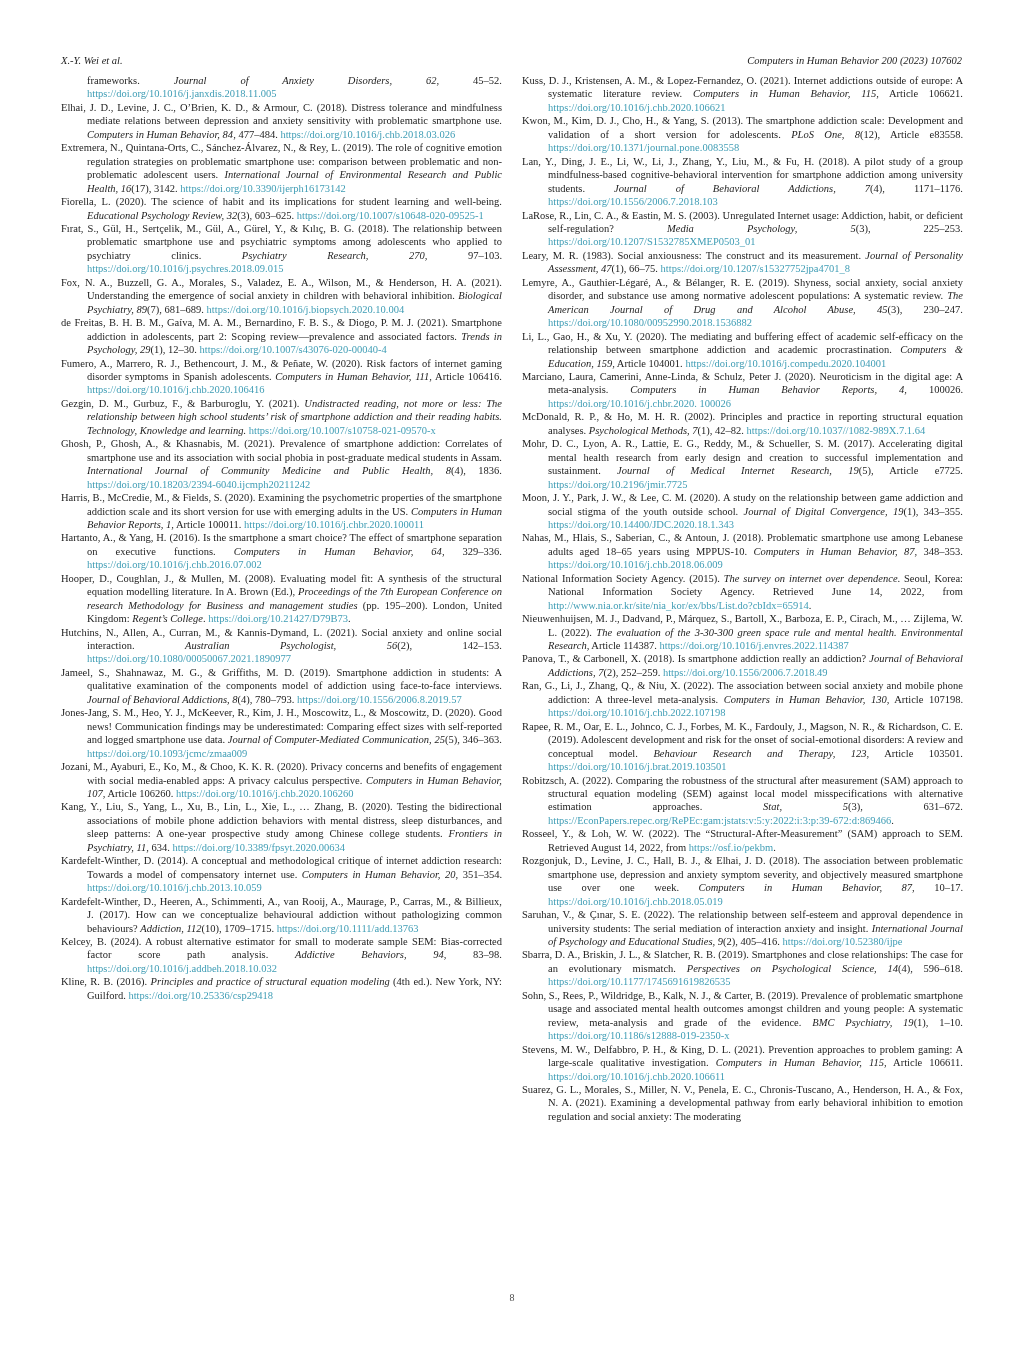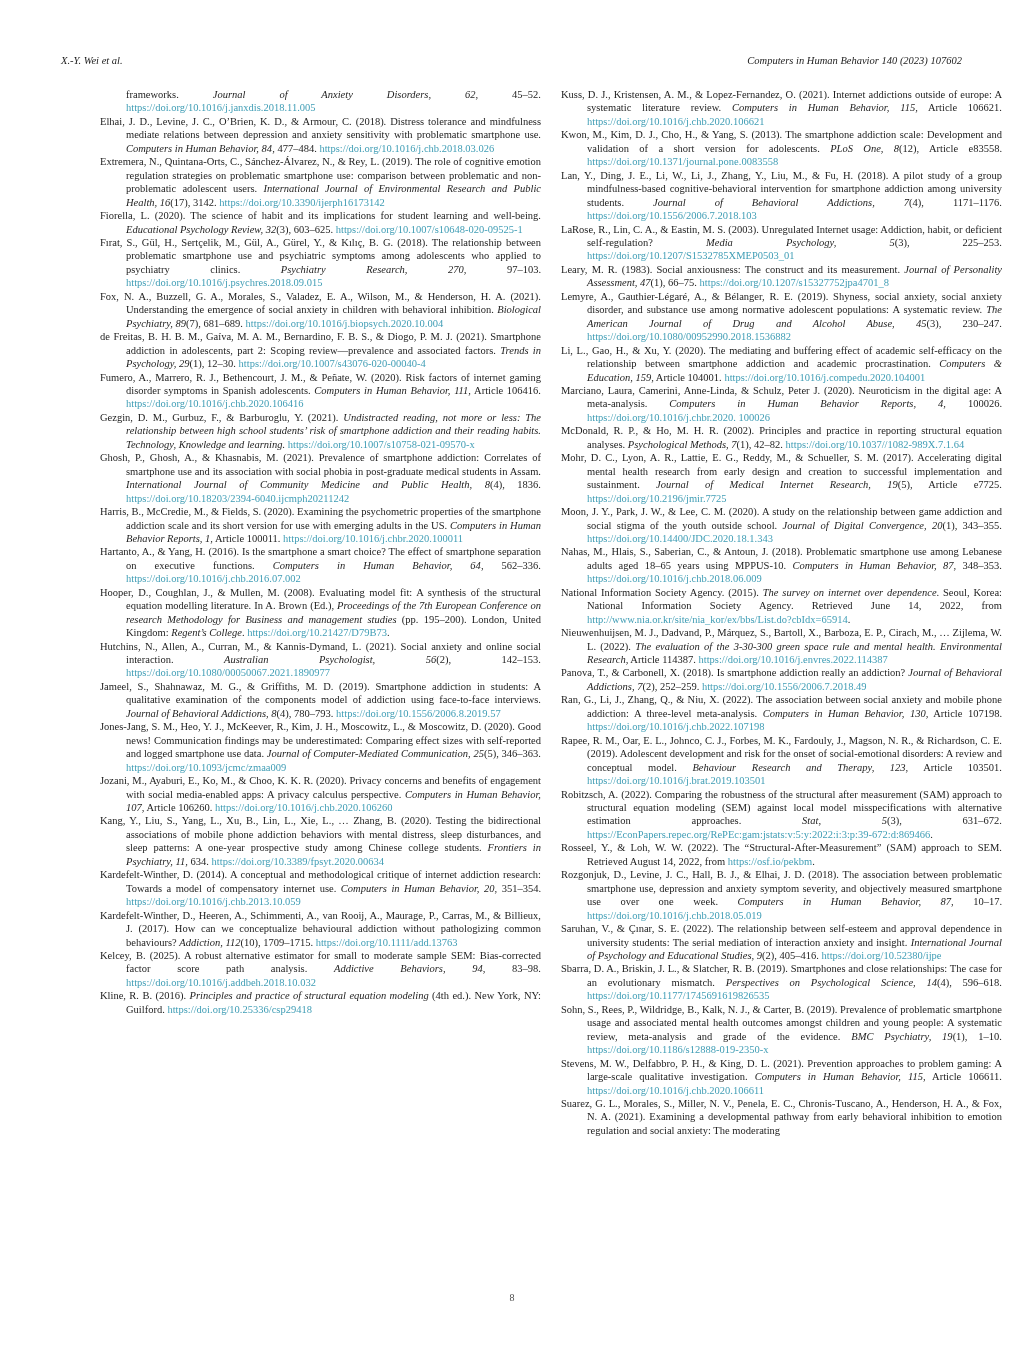--- a/index.html
+++ b/index.html
@@ -7,81 +7,81 @@
     position:relative; width:1024px; height:1364px; margin:0 auto;
     background:#ffffff; overflow:hidden;
     font-family:"Liberation Serif", serif; color:#1d1d1d;
   }
   .runhead {
     position:absolute; top:55px; left:61px; right:62px;
     display:flex; justify-content:space-between;
     font-size:10.5px; font-style:italic; color:#222;
   }
   .col {
-    position:absolute; top:88px; width:441px;
-    font-size:10.5px; line-height:13.45px; text-align:justify;margin-left:39px;
+    position:absolute; top:74px; width:441px;
+    font-size:10.5px; line-height:13.45px; text-align:justify;
   }
   .col-left  { left:61px; }
   .col-right { left:522px; }
   .ref { padding-left:26px; text-indent:-26px; }
   .ref.cont { text-indent:0; }
   .s-p  { font-style:normal; }
   .s-i  { font-style:italic; }
   .s-l  { font-style:normal; overflow-wrap:anywhere; }
   .s-il { font-style:italic;  overflow-wrap:anywhere; }
   .footer {
     position:absolute; top:1292px; left:0; width:100%;
     text-align:center; font-size:10px; color:#4a4a4a;
   }
 </style>
 <style>.s-l,.s-il{color:#3F9DB5;}</style></head>
 <body>
 
 <div class="page">
   <div class="runhead">
     <span>X.-Y. Wei et al.</span>
-    <span>Computers in Human Behavior 140 (2023) 107602</span>
+    <span>Computers in Human Behavior 200 (2023) 107602</span>
   </div>
 
   <div class="col col-left" id="col-left">
       <div class="ref cont"><span class="s-p">frameworks. </span><span class="s-i">Journal of Anxiety Disorders, 62</span><span class="s-p">, 45–52. </span><span class="s-l">https://doi.org/10.1016/j.janxdis.2018.11.005</span></div>
       <div class="ref"><span class="s-p">Elhai, J. D., Levine, J. C., O’Brien, K. D., &amp; Armour, C. (2018). Distress tolerance and mindfulness mediate relations between depression and anxiety sensitivity with problematic smartphone use. </span><span class="s-i">Computers in Human Behavior, 84</span><span class="s-p">, 477–484. </span><span class="s-l">https://doi.org/10.1016/j.chb.2018.03.026</span></div>
       <div class="ref"><span class="s-p">Extremera, N., Quintana-Orts, C., Sánchez-Álvarez, N., &amp; Rey, L. (2019). The role of cognitive emotion regulation strategies on problematic smartphone use: comparison between problematic and non-problematic adolescent users. </span><span class="s-i">International Journal of Environmental Research and Public Health, 16</span><span class="s-p">(17), 3142. </span><span class="s-l">https://doi.org/10.3390/ijerph16173142</span></div>
       <div class="ref"><span class="s-p">Fiorella, L. (2020). The science of habit and its implications for student learning and well-being. </span><span class="s-i">Educational Psychology Review, 32</span><span class="s-p">(3), 603–625. </span><span class="s-l">https://doi.org/10.1007/s10648-020-09525-1</span></div>
       <div class="ref"><span class="s-p">Fırat, S., Gül, H., Sertçelik, M., Gül, A., Gürel, Y., &amp; Kılıç, B. G. (2018). The relationship between problematic smartphone use and psychiatric symptoms among adolescents who applied to psychiatry clinics. </span><span class="s-i">Psychiatry Research, 270</span><span class="s-p">, 97–103. </span><span class="s-l">https://doi.org/10.1016/j.psychres.2018.09.015</span></div>
       <div class="ref"><span class="s-p">Fox, N. A., Buzzell, G. A., Morales, S., Valadez, E. A., Wilson, M., &amp; Henderson, H. A. (2021). Understanding the emergence of social anxiety in children with behavioral inhibition. </span><span class="s-i">Biological Psychiatry, 89</span><span class="s-p">(7), 681–689. </span><span class="s-l">https://doi.org/10.1016/j.biopsych.2020.10.004</span></div>
       <div class="ref"><span class="s-p">de Freitas, B. H. B. M., Gaíva, M. A. M., Bernardino, F. B. S., &amp; Diogo, P. M. J. (2021). Smartphone addiction in adolescents, part 2: Scoping review—prevalence and associated factors. </span><span class="s-i">Trends in Psychology, 29</span><span class="s-p">(1), 12–30. </span><span class="s-l">https://doi.org/10.1007/s43076-020-00040-4</span></div>
       <div class="ref"><span class="s-p">Fumero, A., Marrero, R. J., Bethencourt, J. M., &amp; Peñate, W. (2020). Risk factors of internet gaming disorder symptoms in Spanish adolescents. </span><span class="s-i">Computers in Human Behavior, 111</span><span class="s-p">, Article 106416. </span><span class="s-l">https://doi.org/10.1016/j.chb.2020.106416</span></div>
       <div class="ref"><span class="s-p">Gezgin, D. M., Gurbuz, F., &amp; Barburoglu, Y. (2021). </span><span class="s-i">Undistracted reading, not more or less: The relationship between high school students’ risk of smartphone addiction and their reading habits. Technology, Knowledge and learning.</span><span class="s-p"> </span><span class="s-l">https://doi.org/10.1007/s10758-021-09570-x</span></div>
       <div class="ref"><span class="s-p">Ghosh, P., Ghosh, A., &amp; Khasnabis, M. (2021). Prevalence of smartphone addiction: Correlates of smartphone use and its association with social phobia in post-graduate medical students in Assam. </span><span class="s-i">International Journal of Community Medicine and Public Health, 8</span><span class="s-p">(4), 1836. </span><span class="s-l">https://doi.org/10.18203/2394-6040.ijcmph20211242</span></div>
       <div class="ref"><span class="s-p">Harris, B., McCredie, M., &amp; Fields, S. (2020). Examining the psychometric properties of the smartphone addiction scale and its short version for use with emerging adults in the US. </span><span class="s-i">Computers in Human Behavior Reports, 1</span><span class="s-p">, Article 100011. </span><span class="s-l">https://doi.org/10.1016/j.chbr.2020.100011</span></div>
-      <div class="ref"><span class="s-p">Hartanto, A., &amp; Yang, H. (2016). Is the smartphone a smart choice? The effect of smartphone separation on executive functions. </span><span class="s-i">Computers in Human Behavior, 64</span><span class="s-p">, 562–336. </span><span class="s-l">https://doi.org/10.1016/j.chb.2016.07.002</span></div>
+      <div class="ref"><span class="s-p">Hartanto, A., &amp; Yang, H. (2016). Is the smartphone a smart choice? The effect of smartphone separation on executive functions. </span><span class="s-i">Computers in Human Behavior, 64</span><span class="s-p">, 329–336. </span><span class="s-l">https://doi.org/10.1016/j.chb.2016.07.002</span></div>
       <div class="ref"><span class="s-p">Hooper, D., Coughlan, J., &amp; Mullen, M. (2008). Evaluating model fit: A synthesis of the structural equation modelling literature. In A. Brown (Ed.), </span><span class="s-i">Proceedings of the 7th European Conference on research Methodology for Business and management studies</span><span class="s-p"> (pp. 195–200). London, United Kingdom: </span><span class="s-i">Regent’s College</span><span class="s-p">. </span><span class="s-l">https://doi.org/10.21427/D79B73</span><span class="s-p">.</span></div>
       <div class="ref"><span class="s-p">Hutchins, N., Allen, A., Curran, M., &amp; Kannis-Dymand, L. (2021). Social anxiety and online social interaction. </span><span class="s-i">Australian Psychologist, 56</span><span class="s-p">(2), 142–153. </span><span class="s-l">https://doi.org/10.1080/00050067.2021.1890977</span></div>
       <div class="ref"><span class="s-p">Jameel, S., Shahnawaz, M. G., &amp; Griffiths, M. D. (2019). Smartphone addiction in students: A qualitative examination of the components model of addiction using face-to-face interviews. </span><span class="s-i">Journal of Behavioral Addictions, 8</span><span class="s-p">(4), 780–793. </span><span class="s-l">https://doi.org/10.1556/2006.8.2019.57</span></div>
       <div class="ref"><span class="s-p">Jones-Jang, S. M., Heo, Y. J., McKeever, R., Kim, J. H., Moscowitz, L., &amp; Moscowitz, D. (2020). Good news! Communication findings may be underestimated: Comparing effect sizes with self-reported and logged smartphone use data. </span><span class="s-i">Journal of Computer-Mediated Communication, 25</span><span class="s-p">(5), 346–363. </span><span class="s-l">https://doi.org/10.1093/jcmc/zmaa009</span></div>
       <div class="ref"><span class="s-p">Jozani, M., Ayaburi, E., Ko, M., &amp; Choo, K. K. R. (2020). Privacy concerns and benefits of engagement with social media-enabled apps: A privacy calculus perspective. </span><span class="s-i">Computers in Human Behavior, 107</span><span class="s-p">, Article 106260. </span><span class="s-l">https://doi.org/10.1016/j.chb.2020.106260</span></div>
       <div class="ref"><span class="s-p">Kang, Y., Liu, S., Yang, L., Xu, B., Lin, L., Xie, L., … Zhang, B. (2020). Testing the bidirectional associations of mobile phone addiction behaviors with mental distress, sleep disturbances, and sleep patterns: A one-year prospective study among Chinese college students. </span><span class="s-i">Frontiers in Psychiatry, 11</span><span class="s-p">, 634. </span><span class="s-l">https://doi.org/10.3389/fpsyt.2020.00634</span></div>
       <div class="ref"><span class="s-p">Kardefelt-Winther, D. (2014). A conceptual and methodological critique of internet addiction research: Towards a model of compensatory internet use. </span><span class="s-i">Computers in Human Behavior, 20</span><span class="s-p">, 351–354. </span><span class="s-l">https://doi.org/10.1016/j.chb.2013.10.059</span></div>
       <div class="ref"><span class="s-p">Kardefelt-Winther, D., Heeren, A., Schimmenti, A., van Rooij, A., Maurage, P., Carras, M., &amp; Billieux, J. (2017). How can we conceptualize behavioural addiction without pathologizing common behaviours? </span><span class="s-i">Addiction, 112</span><span class="s-p">(10), 1709–1715. </span><span class="s-l">https://doi.org/10.1111/add.13763</span></div>
-      <div class="ref"><span class="s-p">Kelcey, B. (2025). A robust alternative estimator for small to moderate sample SEM: Bias-corrected factor score path analysis. </span><span class="s-i">Addictive Behaviors, 94</span><span class="s-p">, 83–98. </span><span class="s-l">https://doi.org/10.1016/j.addbeh.2018.10.032</span></div>
+      <div class="ref"><span class="s-p">Kelcey, B. (2024). A robust alternative estimator for small to moderate sample SEM: Bias-corrected factor score path analysis. </span><span class="s-i">Addictive Behaviors, 94</span><span class="s-p">, 83–98. </span><span class="s-l">https://doi.org/10.1016/j.addbeh.2018.10.032</span></div>
       <div class="ref"><span class="s-p">Kline, R. B. (2016). </span><span class="s-i">Principles and practice of structural equation modeling</span><span class="s-p"> (4th ed.). New York, NY: Guilford. </span><span class="s-l">https://doi.org/10.25336/csp29418</span></div>
     </div>
   <div class="col col-right" id="col-right">
       <div class="ref"><span class="s-p">Kuss, D. J., Kristensen, A. M., &amp; Lopez-Fernandez, O. (2021). Internet addictions outside of europe: A systematic literature review. </span><span class="s-i">Computers in Human Behavior, 115</span><span class="s-p">, Article 106621. </span><span class="s-l">https://doi.org/10.1016/j.chb.2020.106621</span></div>
       <div class="ref"><span class="s-p">Kwon, M., Kim, D. J., Cho, H., &amp; Yang, S. (2013). The smartphone addiction scale: Development and validation of a short version for adolescents. </span><span class="s-i">PLoS One, 8</span><span class="s-p">(12), Article e83558. </span><span class="s-l">https://doi.org/10.1371/journal.pone.0083558</span></div>
       <div class="ref"><span class="s-p">Lan, Y., Ding, J. E., Li, W., Li, J., Zhang, Y., Liu, M., &amp; Fu, H. (2018). A pilot study of a group mindfulness-based cognitive-behavioral intervention for smartphone addiction among university students. </span><span class="s-i">Journal of Behavioral Addictions, 7</span><span class="s-p">(4), 1171–1176. </span><span class="s-l">https://doi.org/10.1556/2006.7.2018.103</span></div>
       <div class="ref"><span class="s-p">LaRose, R., Lin, C. A., &amp; Eastin, M. S. (2003). Unregulated Internet usage: Addiction, habit, or deficient self-regulation? </span><span class="s-i">Media Psychology, 5</span><span class="s-p">(3), 225–253. </span><span class="s-l">https://doi.org/10.1207/S1532785XMEP0503_01</span></div>
       <div class="ref"><span class="s-p">Leary, M. R. (1983). Social anxiousness: The construct and its measurement. </span><span class="s-i">Journal of Personality Assessment, 47</span><span class="s-p">(1), 66–75. </span><span class="s-l">https://doi.org/10.1207/s15327752jpa4701_8</span></div>
       <div class="ref"><span class="s-p">Lemyre, A., Gauthier-Légaré, A., &amp; Bélanger, R. E. (2019). Shyness, social anxiety, social anxiety disorder, and substance use among normative adolescent populations: A systematic review. </span><span class="s-i">The American Journal of Drug and Alcohol Abuse, 45</span><span class="s-p">(3), 230–247. </span><span class="s-l">https://doi.org/10.1080/00952990.2018.1536882</span></div>
       <div class="ref"><span class="s-p">Li, L., Gao, H., &amp; Xu, Y. (2020). The mediating and buffering effect of academic self-efficacy on the relationship between smartphone addiction and academic procrastination. </span><span class="s-i">Computers &amp; Education, 159</span><span class="s-p">, Article 104001. </span><span class="s-l">https://doi.org/10.1016/j.compedu.2020.104001</span></div>
       <div class="ref"><span class="s-p">Marciano, Laura, Camerini, Anne-Linda, &amp; Schulz, Peter J. (2020). Neuroticism in the digital age: A meta-analysis. </span><span class="s-i">Computers in Human Behavior Reports, 4</span><span class="s-p">, 100026. </span><span class="s-l">https://doi.org/10.1016/j.chbr.2020. 100026</span></div>
       <div class="ref"><span class="s-p">McDonald, R. P., &amp; Ho, M. H. R. (2002). Principles and practice in reporting structural equation analyses. </span><span class="s-i">Psychological Methods, 7</span><span class="s-p">(1), 42–82. </span><span class="s-l">https://doi.org/10.1037//1082-989X.7.1.64</span></div>
       <div class="ref"><span class="s-p">Mohr, D. C., Lyon, A. R., Lattie, E. G., Reddy, M., &amp; Schueller, S. M. (2017). Accelerating digital mental health research from early design and creation to successful implementation and sustainment. </span><span class="s-i">Journal of Medical Internet Research, 19</span><span class="s-p">(5), Article e7725. </span><span class="s-l">https://doi.org/10.2196/jmir.7725</span></div>
-      <div class="ref"><span class="s-p">Moon, J. Y., Park, J. W., &amp; Lee, C. M. (2020). A study on the relationship between game addiction and social stigma of the youth outside school. </span><span class="s-i">Journal of Digital Convergence, 20</span><span class="s-p">(1), 343–355. </span><span class="s-l">https://doi.org/10.14400/JDC.2020.18.1.343</span></div>
+      <div class="ref"><span class="s-p">Moon, J. Y., Park, J. W., &amp; Lee, C. M. (2020). A study on the relationship between game addiction and social stigma of the youth outside school. </span><span class="s-i">Journal of Digital Convergence, 19</span><span class="s-p">(1), 343–355. </span><span class="s-l">https://doi.org/10.14400/JDC.2020.18.1.343</span></div>
       <div class="ref"><span class="s-p">Nahas, M., Hlais, S., Saberian, C., &amp; Antoun, J. (2018). Problematic smartphone use among Lebanese adults aged 18–65 years using MPPUS-10. </span><span class="s-i">Computers in Human Behavior, 87</span><span class="s-p">, 348–353. </span><span class="s-l">https://doi.org/10.1016/j.chb.2018.06.009</span></div>
       <div class="ref"><span class="s-p">National Information Society Agency. (2015). </span><span class="s-i">The survey on internet over dependence</span><span class="s-p">. Seoul, Korea: National Information Society Agency. Retrieved June 14, 2022, from </span><span class="s-l">http://www.nia.or.kr/site/nia_kor/ex/bbs/List.do?cbIdx=65914</span><span class="s-p">.</span></div>
       <div class="ref"><span class="s-p">Nieuwenhuijsen, M. J., Dadvand, P., Márquez, S., Bartoll, X., Barboza, E. P., Cirach, M., … Zijlema, W. L. (2022). </span><span class="s-i">The evaluation of the 3-30-300 green space rule and mental health. Environmental Research</span><span class="s-p">, Article 114387. </span><span class="s-l">https://doi.org/10.1016/j.envres.2022.114387</span></div>
       <div class="ref"><span class="s-p">Panova, T., &amp; Carbonell, X. (2018). Is smartphone addiction really an addiction? </span><span class="s-i">Journal of Behavioral Addictions, 7</span><span class="s-p">(2), 252–259. </span><span class="s-l">https://doi.org/10.1556/2006.7.2018.49</span></div>
       <div class="ref"><span class="s-p">Ran, G., Li, J., Zhang, Q., &amp; Niu, X. (2022). The association between social anxiety and mobile phone addiction: A three-level meta-analysis. </span><span class="s-i">Computers in Human Behavior, 130</span><span class="s-p">, Article 107198. </span><span class="s-l">https://doi.org/10.1016/j.chb.2022.107198</span></div>
       <div class="ref"><span class="s-p">Rapee, R. M., Oar, E. L., Johnco, C. J., Forbes, M. K., Fardouly, J., Magson, N. R., &amp; Richardson, C. E. (2019). Adolescent development and risk for the onset of social-emotional disorders: A review and conceptual model. </span><span class="s-i">Behaviour Research and Therapy, 123</span><span class="s-p">, Article 103501. </span><span class="s-l">https://doi.org/10.1016/j.brat.2019.103501</span></div>
       <div class="ref"><span class="s-p">Robitzsch, A. (2022). Comparing the robustness of the structural after measurement (SAM) approach to structural equation modeling (SEM) against local model misspecifications with alternative estimation approaches. </span><span class="s-i">Stat, 5</span><span class="s-p">(3), 631–672. </span><span class="s-l">https://EconPapers.repec.org/RePEc:gam:jstats:v:5:y:2022:i:3:p:39-672:d:869466</span><span class="s-p">.</span></div>
       <div class="ref"><span class="s-p">Rosseel, Y., &amp; Loh, W. W. (2022). The “Structural-After-Measurement” (SAM) approach to SEM. Retrieved August 14, 2022, from </span><span class="s-l">https://osf.io/pekbm</span><span class="s-p">.</span></div>
       <div class="ref"><span class="s-p">Rozgonjuk, D., Levine, J. C., Hall, B. J., &amp; Elhai, J. D. (2018). The association between problematic smartphone use, depression and anxiety symptom severity, and objectively measured smartphone use over one week. </span><span class="s-i">Computers in Human Behavior, 87</span><span class="s-p">, 10–17. </span><span class="s-l">https://doi.org/10.1016/j.chb.2018.05.019</span></div>
       <div class="ref"><span class="s-p">Saruhan, V., &amp; Çınar, S. E. (2022). The relationship between self-esteem and approval dependence in university students: The serial mediation of interaction anxiety and insight. </span><span class="s-i">International Journal of Psychology and Educational Studies, 9</span><span class="s-p">(2), 405–416. </span><span class="s-l">https://doi.org/10.52380/ijpe</span></div>

